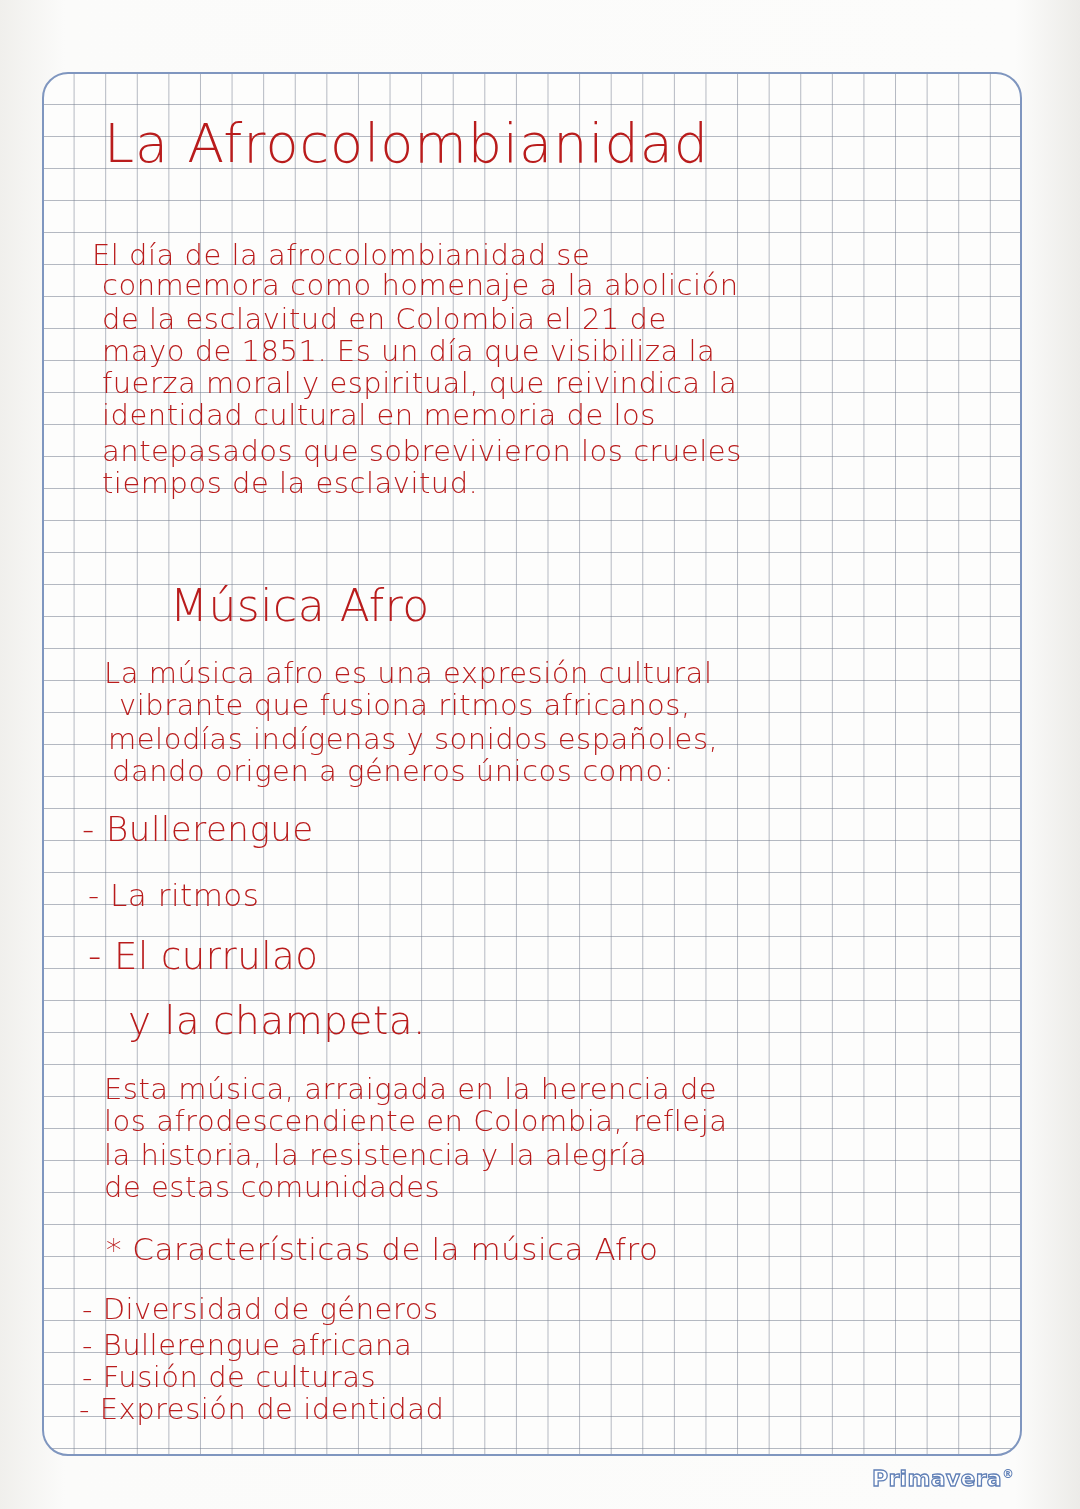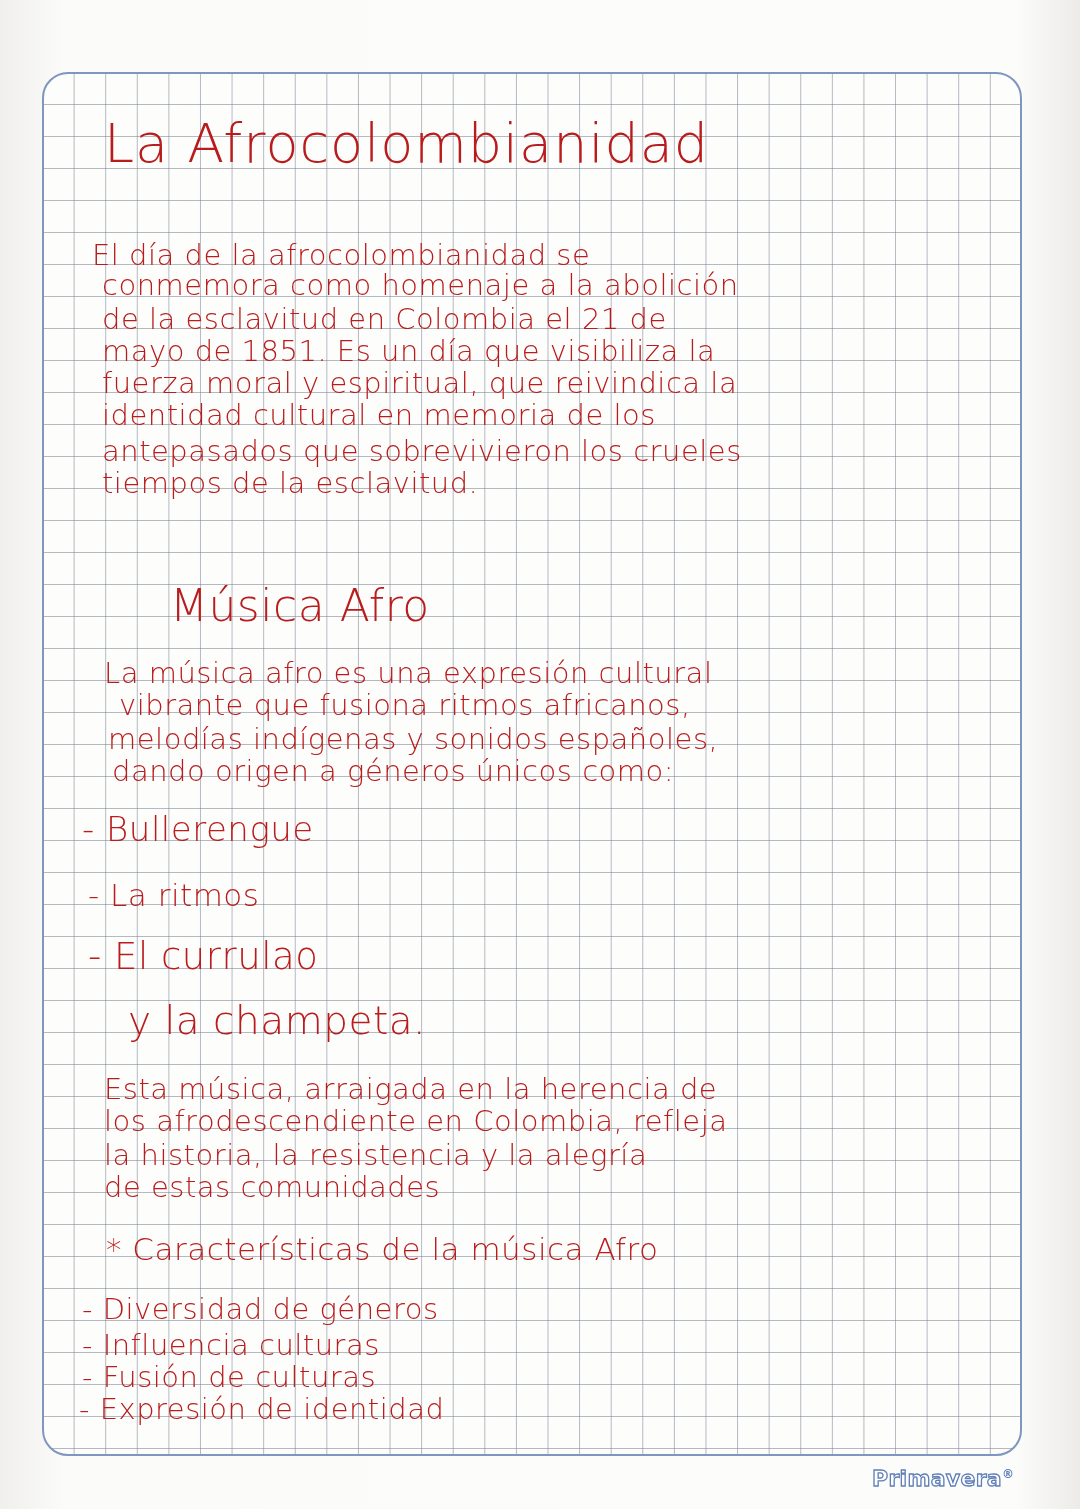--- a/index.html
+++ b/index.html
@@ -75,18 +75,18 @@
   <div class="hw body" style="left:104px; top:1076px;">Esta música, arraigada en la herencia de</div>
   <div class="hw body" style="left:104px; top:1108px;">los afrodescendiente en Colombia, refleja</div>
   <div class="hw body" style="left:104px; top:1142px;">la historia, la resistencia y la alegría</div>
   <div class="hw body" style="left:104px; top:1174px;">de estas comunidades</div>
 </div>
 
 <div class="hw body" style="left:70px; top:1236px; font-size:31px;margin-left:36px;">* Características de la música Afro</div>
 
 <div>
   <div class="hw body" style="left:82px; top:1296px;">- Diversidad de géneros</div>
-  <div class="hw body" style="left:82px; top:1332px;">- Influencia culturas</div>
+  <div class="hw body" style="left:82px; top:1332px;">- Bullerengue africana</div>
   <div class="hw body" style="left:82px; top:1364px;">- Fusión de culturas</div>
   <div class="hw body" style="left:79px; top:1396px;">- Expresión de identidad</div>
 </div>
 
 <div class="brand"><span>Primavera</span><sup>®</sup></div>
 
 </body></html>

